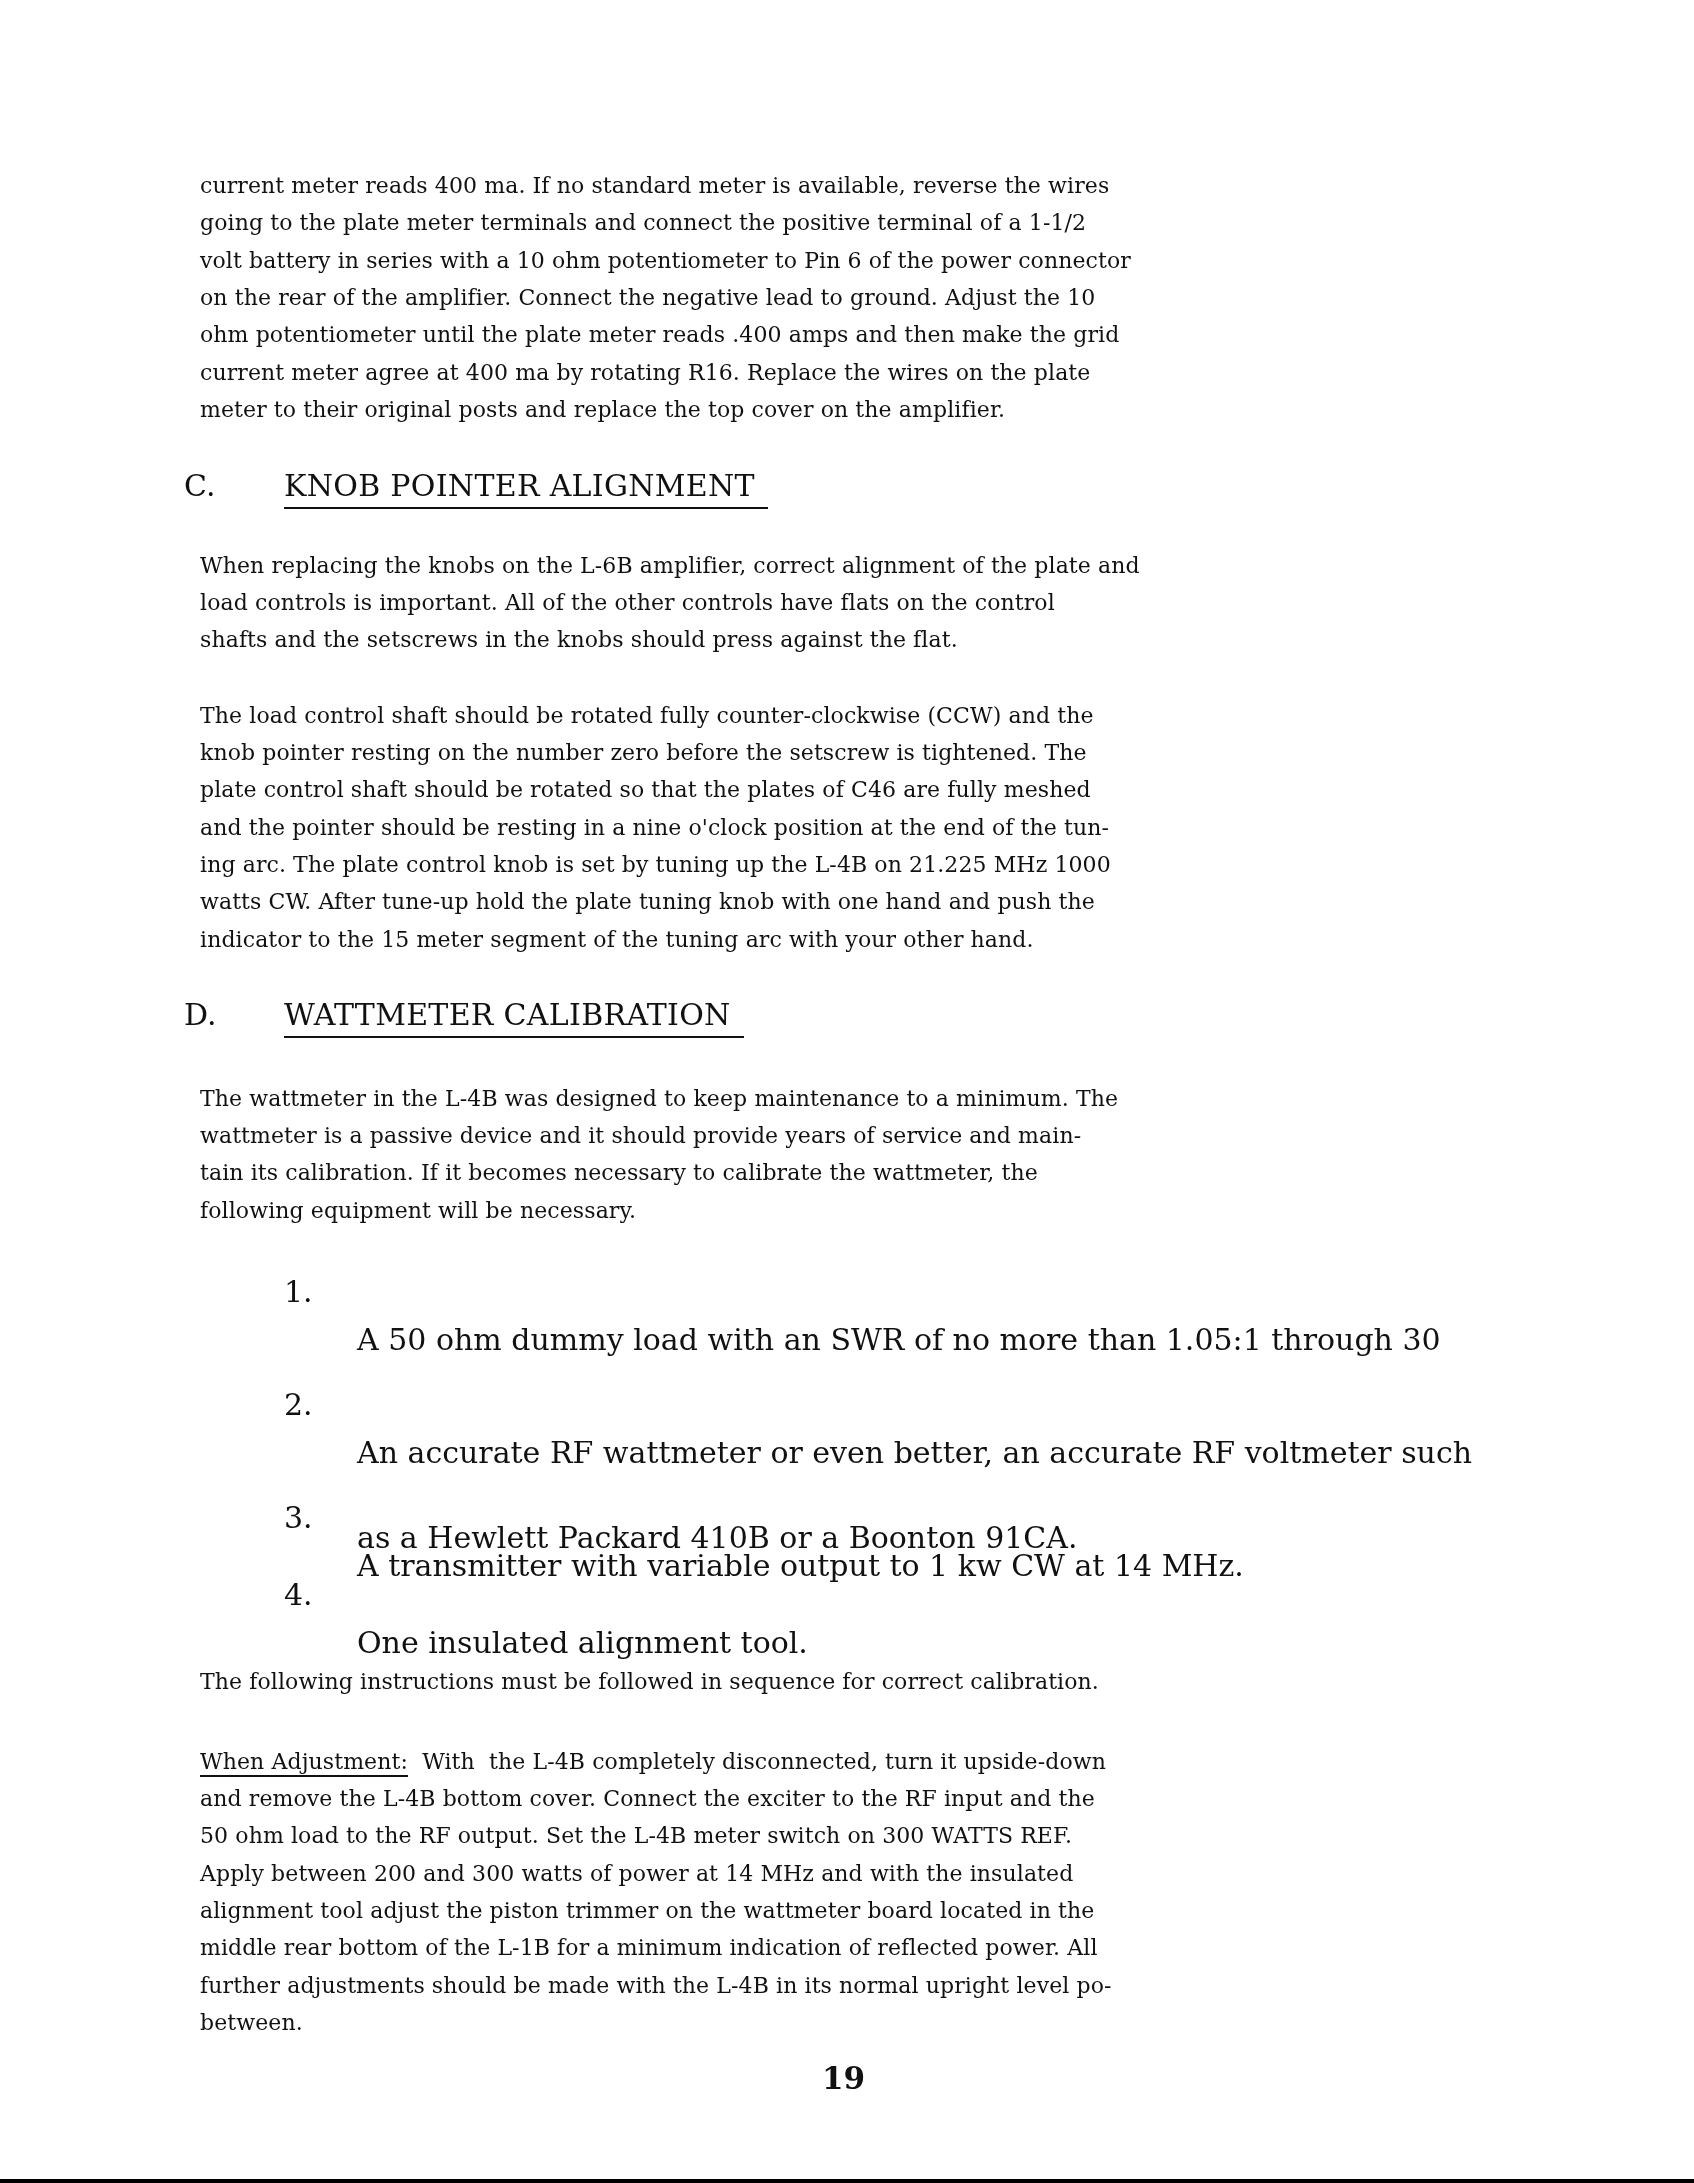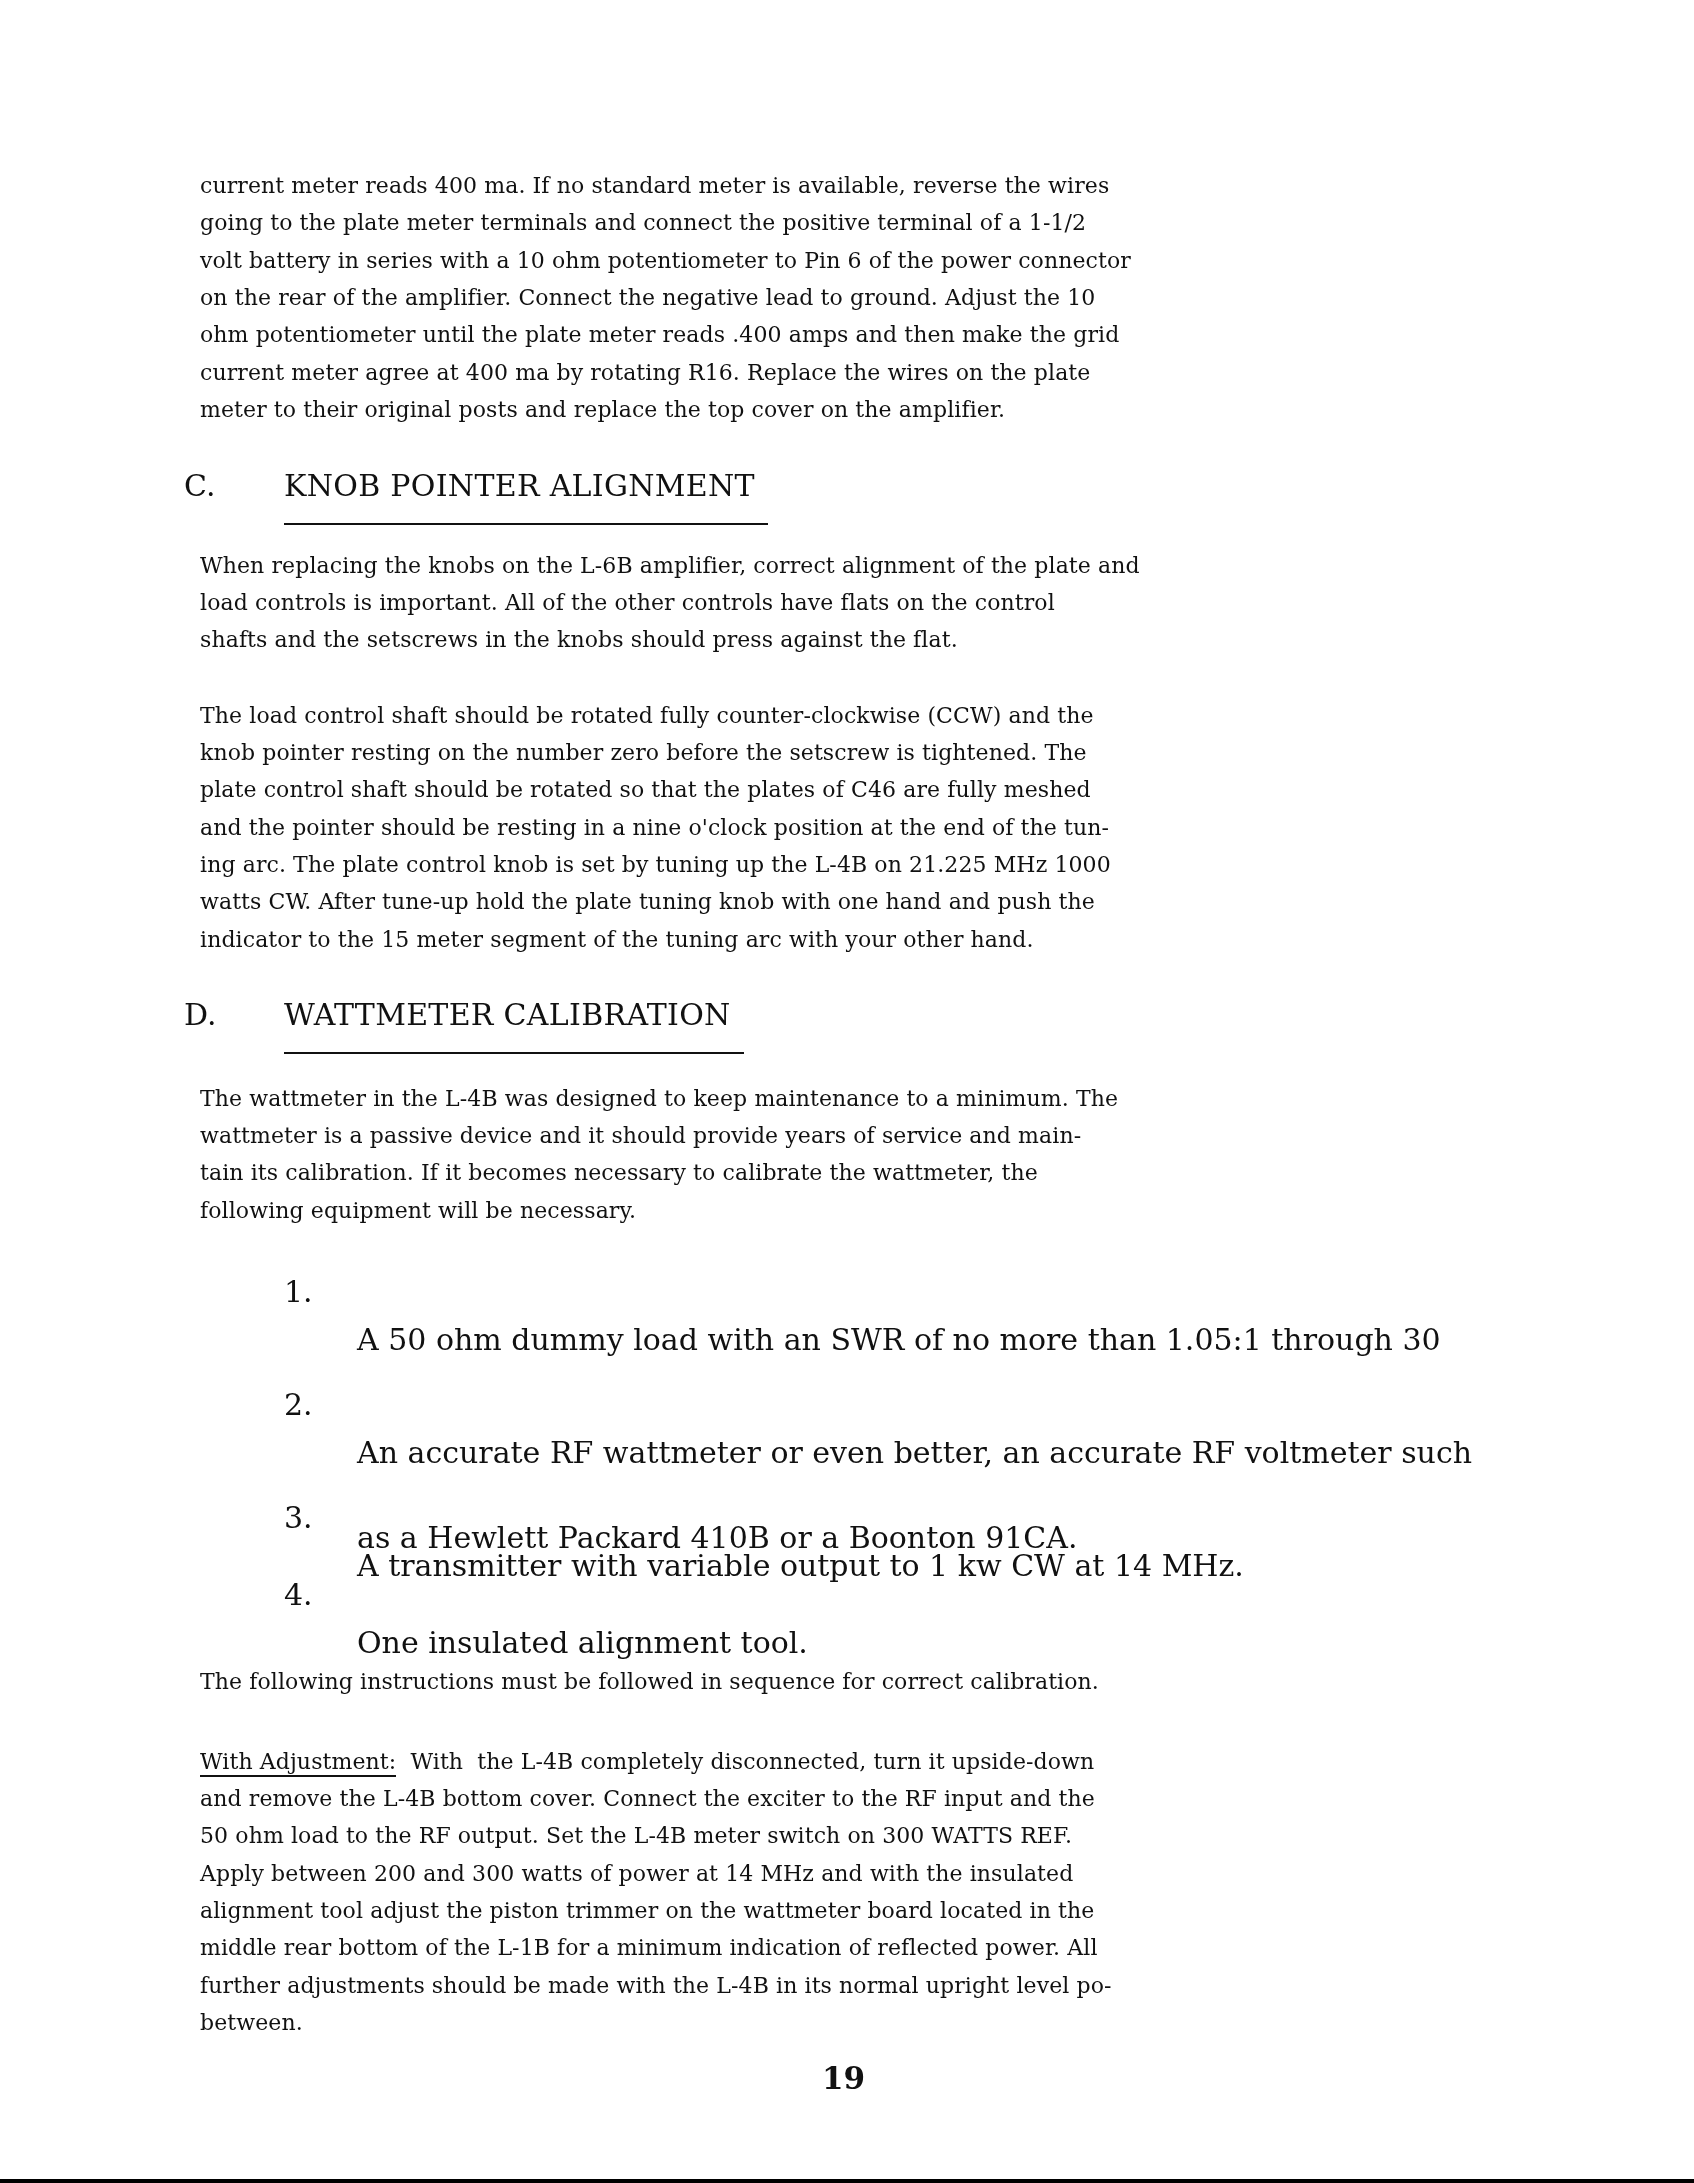--- a/index.html
+++ b/index.html
@@ -39,21 +39,21 @@
       line-height: 37px;
     }
     .heading .letter {
       display: inline-block;
       width: 100px;
     }
     .heading .title {
       display: inline-block;
       text-decoration: none;
       border-bottom: 2.7px solid #111;
-      padding-bottom: 19px;
+      padding-bottom: 3px;
       padding-right: 13.3px;
       letter-spacing: 0.3px;
     }
     .list-item {
       position: absolute;
       left: 100px;
       font-size: 30px;
       line-height: 37px;
       white-space: nowrap;
     }
@@ -152,21 +152,21 @@
     </div>
     <div class="list-item" style="top:1409px">
       <span class="num">4.</span>
       <span class="text-line">One insulated alignment tool.</span>
     </div>
   </div>
 
   <div class="line" style="top:1496px">The following instructions must be followed in sequence for correct calibration.</div>
 
   <div>
-    <div class="line" style="top:1576px"><span class="null-label">With Adjustment:</span><span style="white-space:pre">  With  the L-4B completely disconnected, turn it upside-down</span></div>
+    <div class="line" style="top:1576px"><span class="null-label">When Adjustment:</span><span style="white-space:pre">  With  the L-4B completely disconnected, turn it upside-down</span></div>
     <div class="line" style="top:1613px">and remove the L-4B bottom cover.  Connect the exciter to the RF input and the</div>
     <div class="line" style="top:1650px">50 ohm load to the RF output.  Set the L-4B meter switch on 300 WATTS REF.</div>
     <div class="line" style="top:1688px">Apply between 200 and 300 watts of power at 14 MHz and with the insulated</div>
     <div class="line" style="top:1725px">alignment tool adjust the piston trimmer on the wattmeter board located in the</div>
     <div class="line" style="top:1762px">middle rear bottom of the L-1B for a minimum indication of reflected power.  All</div>
     <div class="line" style="top:1800px">further adjustments should be made with the L-4B in its normal upright level po-</div>
     <div class="line" style="top:1837px">between.</div>
   </div>
 
 </div>

